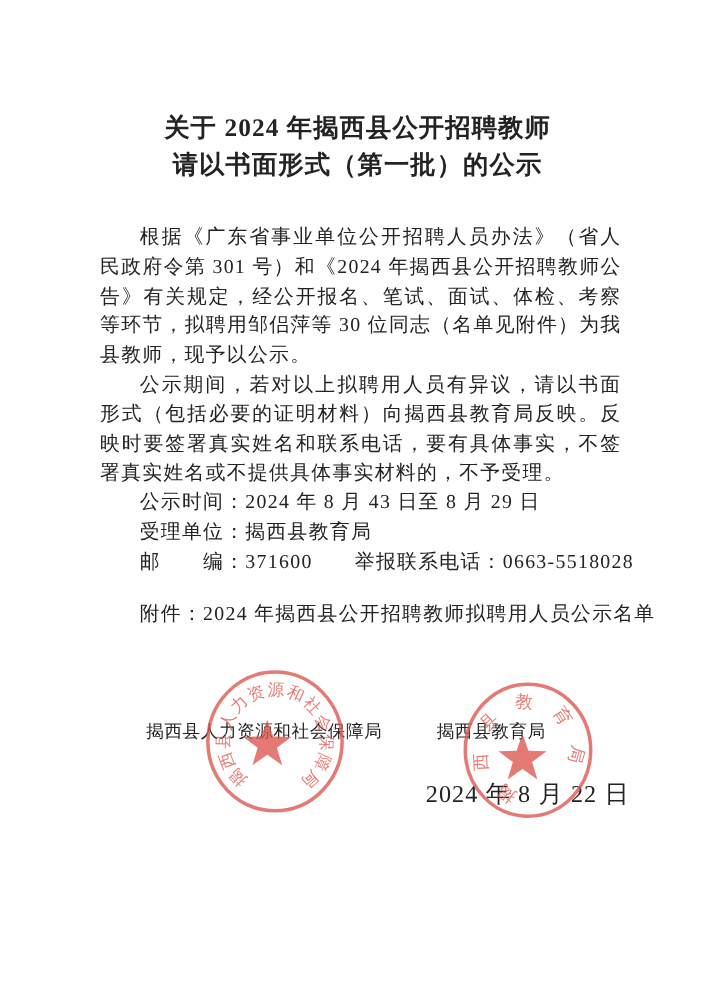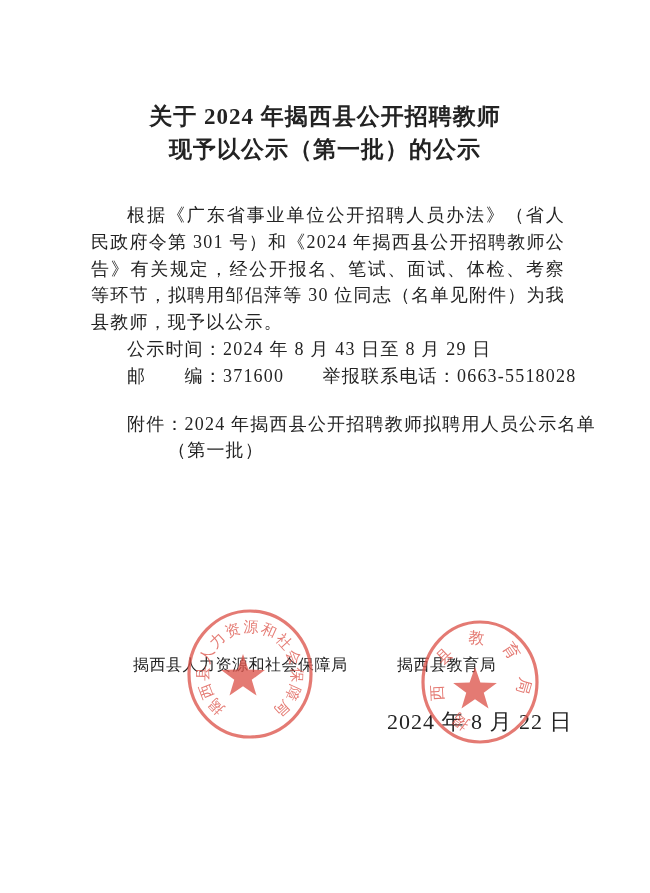--- a/index.html
+++ b/index.html
@@ -34,30 +34,31 @@
   .ring-text-left  { font-size:15px; letter-spacing:1.5px; font-family:"Liberation Serif","DejaVu Serif",serif; }
   .ring-text-right { font-size:16px; letter-spacing:17px; font-family:"Liberation Serif","DejaVu Serif",serif; }
 </style>
 </head>
 <body>
 
 <div class="page">
 
   <div class="title-block">
     <div>关于 2024 年揭西县公开招聘教师</div>
-    <div>现予以公示（第一批）的公示</div>
+    <div>请以书面形式（第一批）的公示</div>
   </div>
 
   <div class="body-block">
     <p class="para">根据《广东省事业单位公开招聘人员办法》（省人民政府令第 301 号）和《2024 年揭西县公开招聘教师公告》有关规定，经公开报名、笔试、面试、体检、考察等环节，拟聘用邹侣萍等 30 位同志（名单见附件）为我县教师，现予以公示。</p>
+    <p class="para">公示期间，若对以上拟聘用人员有异议，请以书面形式（包括必要的证明材料）向揭西县教育局反映。反映时要签署真实姓名和联系电话，要有具体事实，不签署真实姓名或不提供具体事实材料的，不予受理。</p>
     <div class="info-line">公示时间：2024 年 8 月 43 日至 8 月 29 日</div>
+    <div class="info-line">受理单位：揭西县教育局</div>
     <div class="info-line">邮　　编：371600　　举报联系电话：0663-5518028</div>
     <div class="attach-block">
       <div class="attach-line1">附件：2024 年揭西县公开招聘教师拟聘用人员公示名单</div>
-      <div class="attach-line2">（第一批）</div>
     </div>
   </div>
 
   <div class="sig sig-left">揭西县人力资源和社会保障局</div>
   <div class="sig sig-right">揭西县教育局</div>
   <div class="date-line">2024 年 8 月 22 日</div>
 
   <svg class="seal seal-left" width="130" height="132" viewBox="0 0 130 132" xmlns="http://www.w3.org/2000/svg" xmlns:xlink="http://www.w3.org/1999/xlink">
     <defs>
       <path id="ringPathL" d="M 64,108 A 42,42 0 1 1 64,24 A 42,42 0 1 1 64,108" fill="none"></path>

